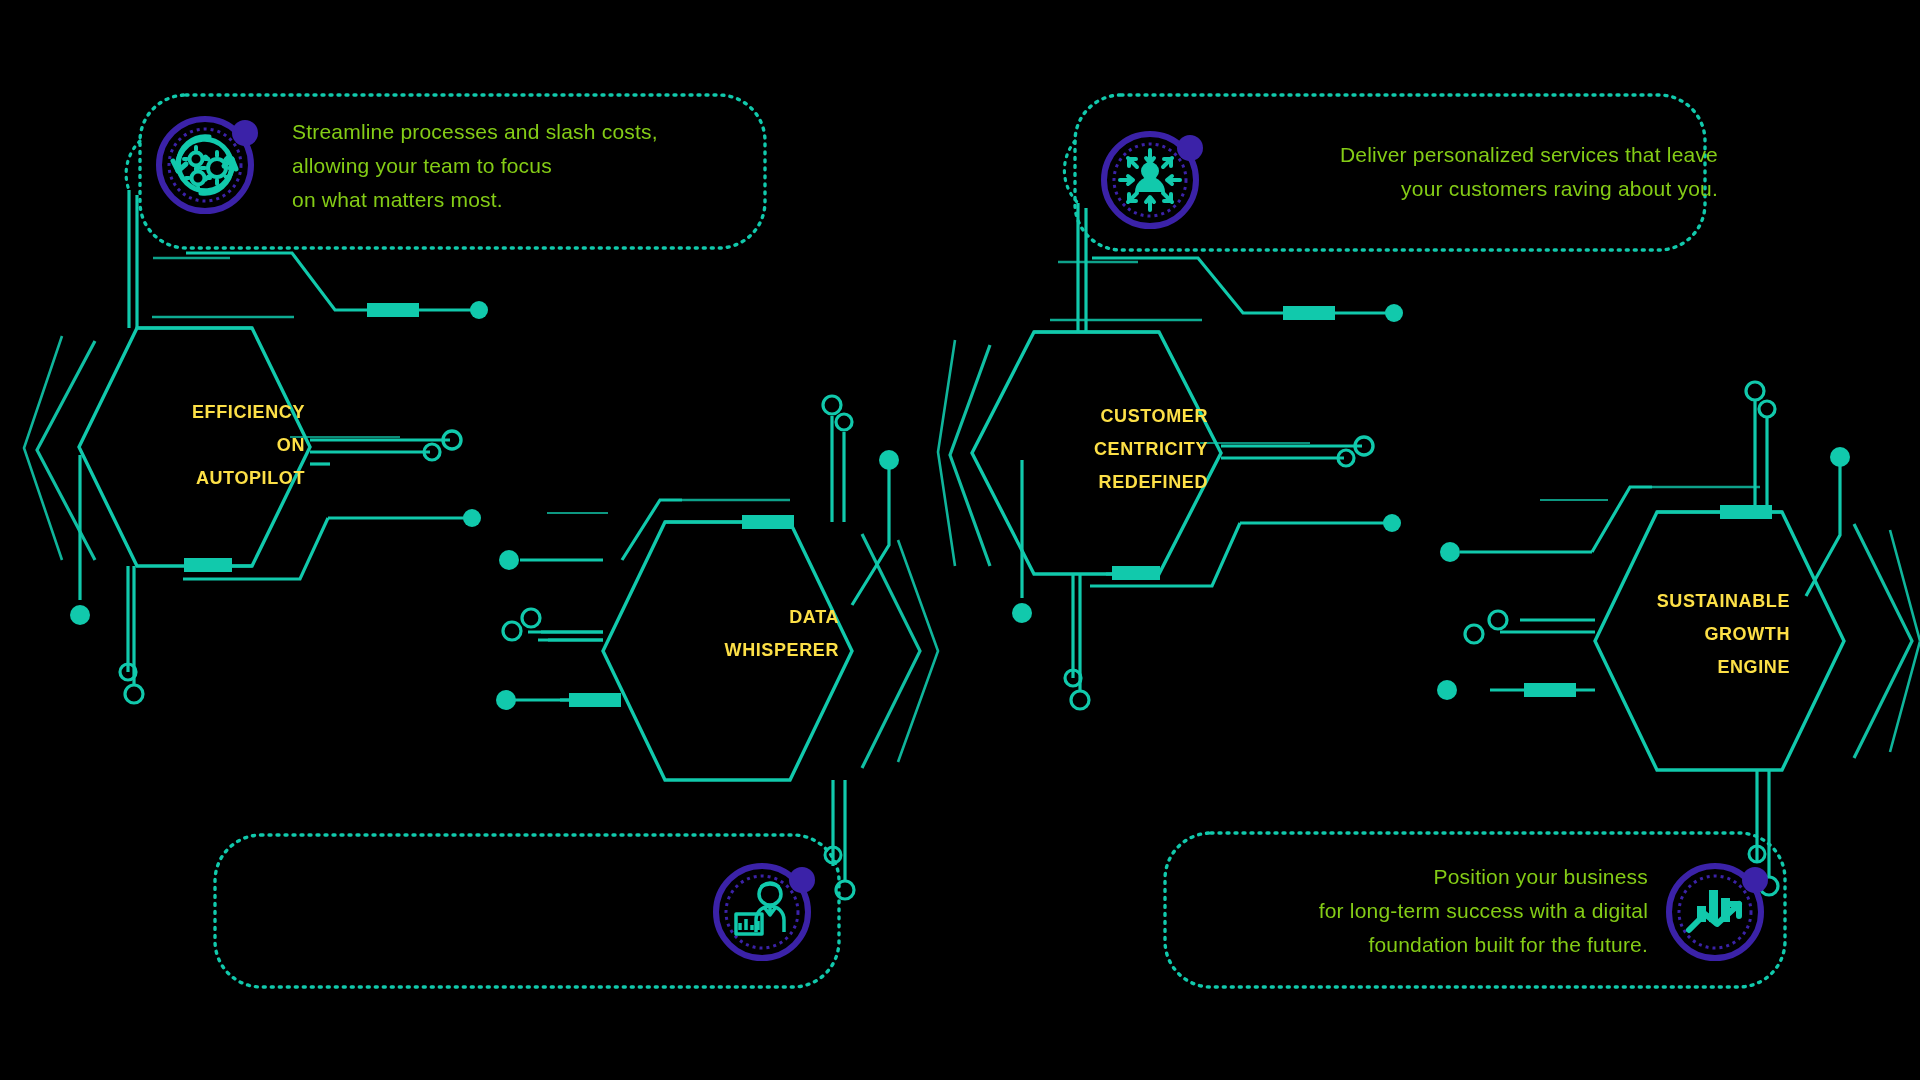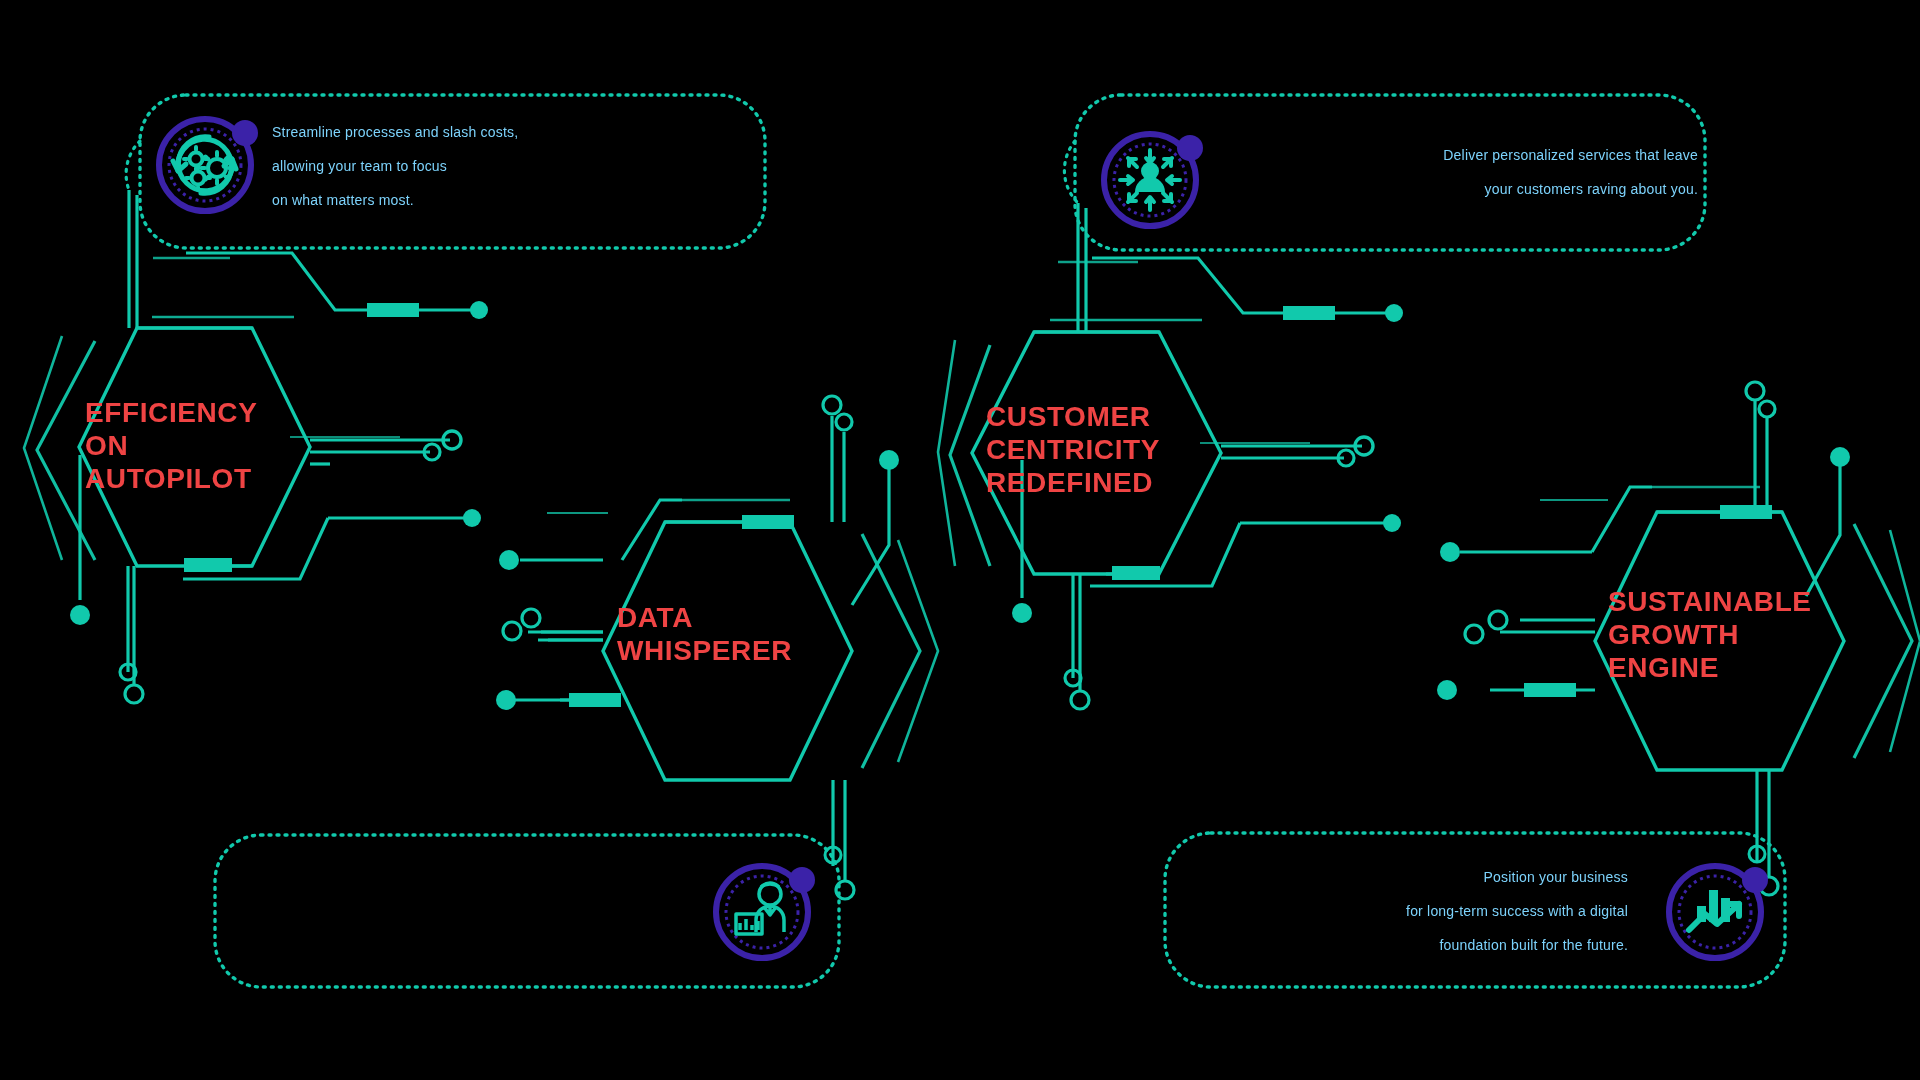--- a/index.html
+++ b/index.html
@@ -1,26 +1,26 @@
 <!DOCTYPE html>
 <html><head>
 <meta charset="utf-8">
 <style>
   html,body{margin:0;padding:0;background:#000;}
   body{width:1920px;height:1080px;overflow:hidden;font-family:"Liberation Sans",sans-serif;}
   #stage{position:relative;width:1920px;height:1080px;background:#000;}
   #art{position:absolute;inset:0;}
   .card-text{
-    position:absolute;color:#7dd3fc;font-family:"Liberation Sans",sans-serif;
-    font-size:14px;line-height:34px;letter-spacing:.2px;white-space:pre-line;
+    position:absolute;color:#84cc16;font-family:"Liberation Sans",sans-serif;
+    font-size:21px;line-height:34px;letter-spacing:.2px;white-space:pre-line;margin-left:20px;
   }
   .hex-label{
-    position:absolute;color:#ef4444;font-family:"Liberation Sans",sans-serif;
-    font-weight:bold;font-size:28px;line-height:33px;letter-spacing:.6px;
-    text-align:left;white-space:pre-line;
+    position:absolute;color:#fde047;font-family:"Liberation Sans",sans-serif;
+    font-weight:bold;font-size:18px;line-height:33px;letter-spacing:.6px;
+    text-align:right;white-space:pre-line;
   }
 </style>
 </head>
 <body>
 
 <div id="stage">
 
   <svg id="art" viewBox="0 0 1920 1080" width="1920" height="1080">
     <defs>
       <g id="icon-gears">
@@ -323,17 +323,17 @@
 ON
 AUTOPILOT</div>
 
   <div class="hex-label" style="left:617px;top:601px;width:222px;">DATA
 WHISPERER</div>
 
   <div class="hex-label" style="left:986px;top:400px;width:222px;">CUSTOMER
 CENTRICITY
 REDEFINED</div>
 
-  <div class="hex-label" style="left:1608px;top:585px;width:222px;">SUSTAINABLE
+  <div class="hex-label" style="left:1568px;top:585px;width:222px;">SUSTAINABLE
 GROWTH
 ENGINE</div>
 
 </div>
 
 </body></html>

